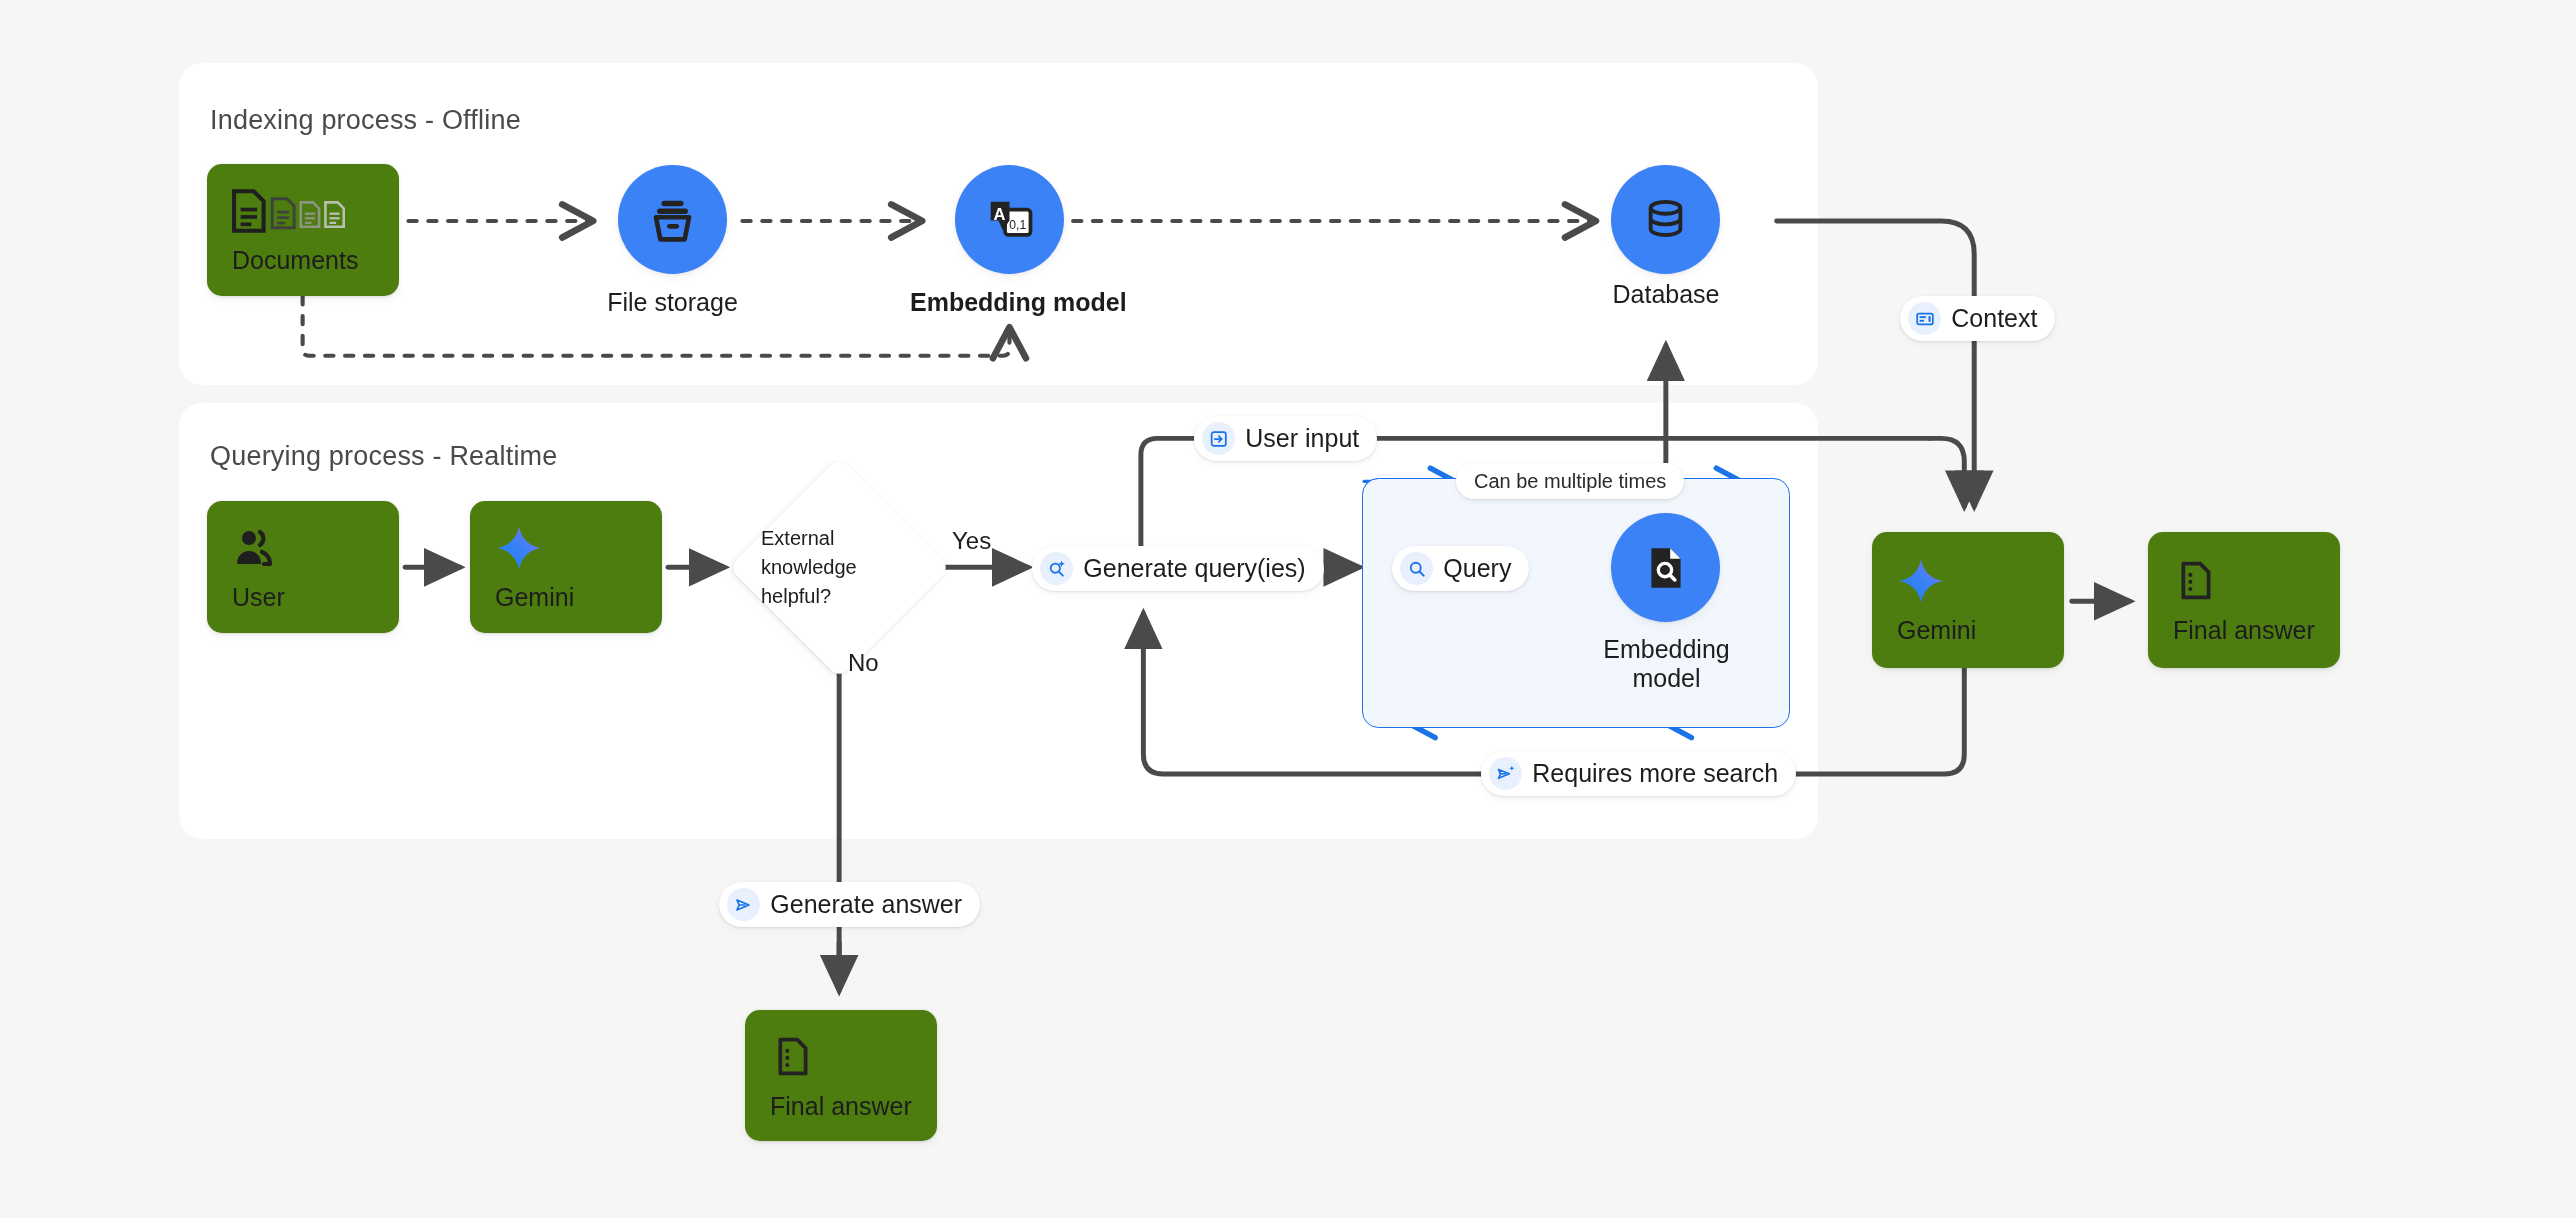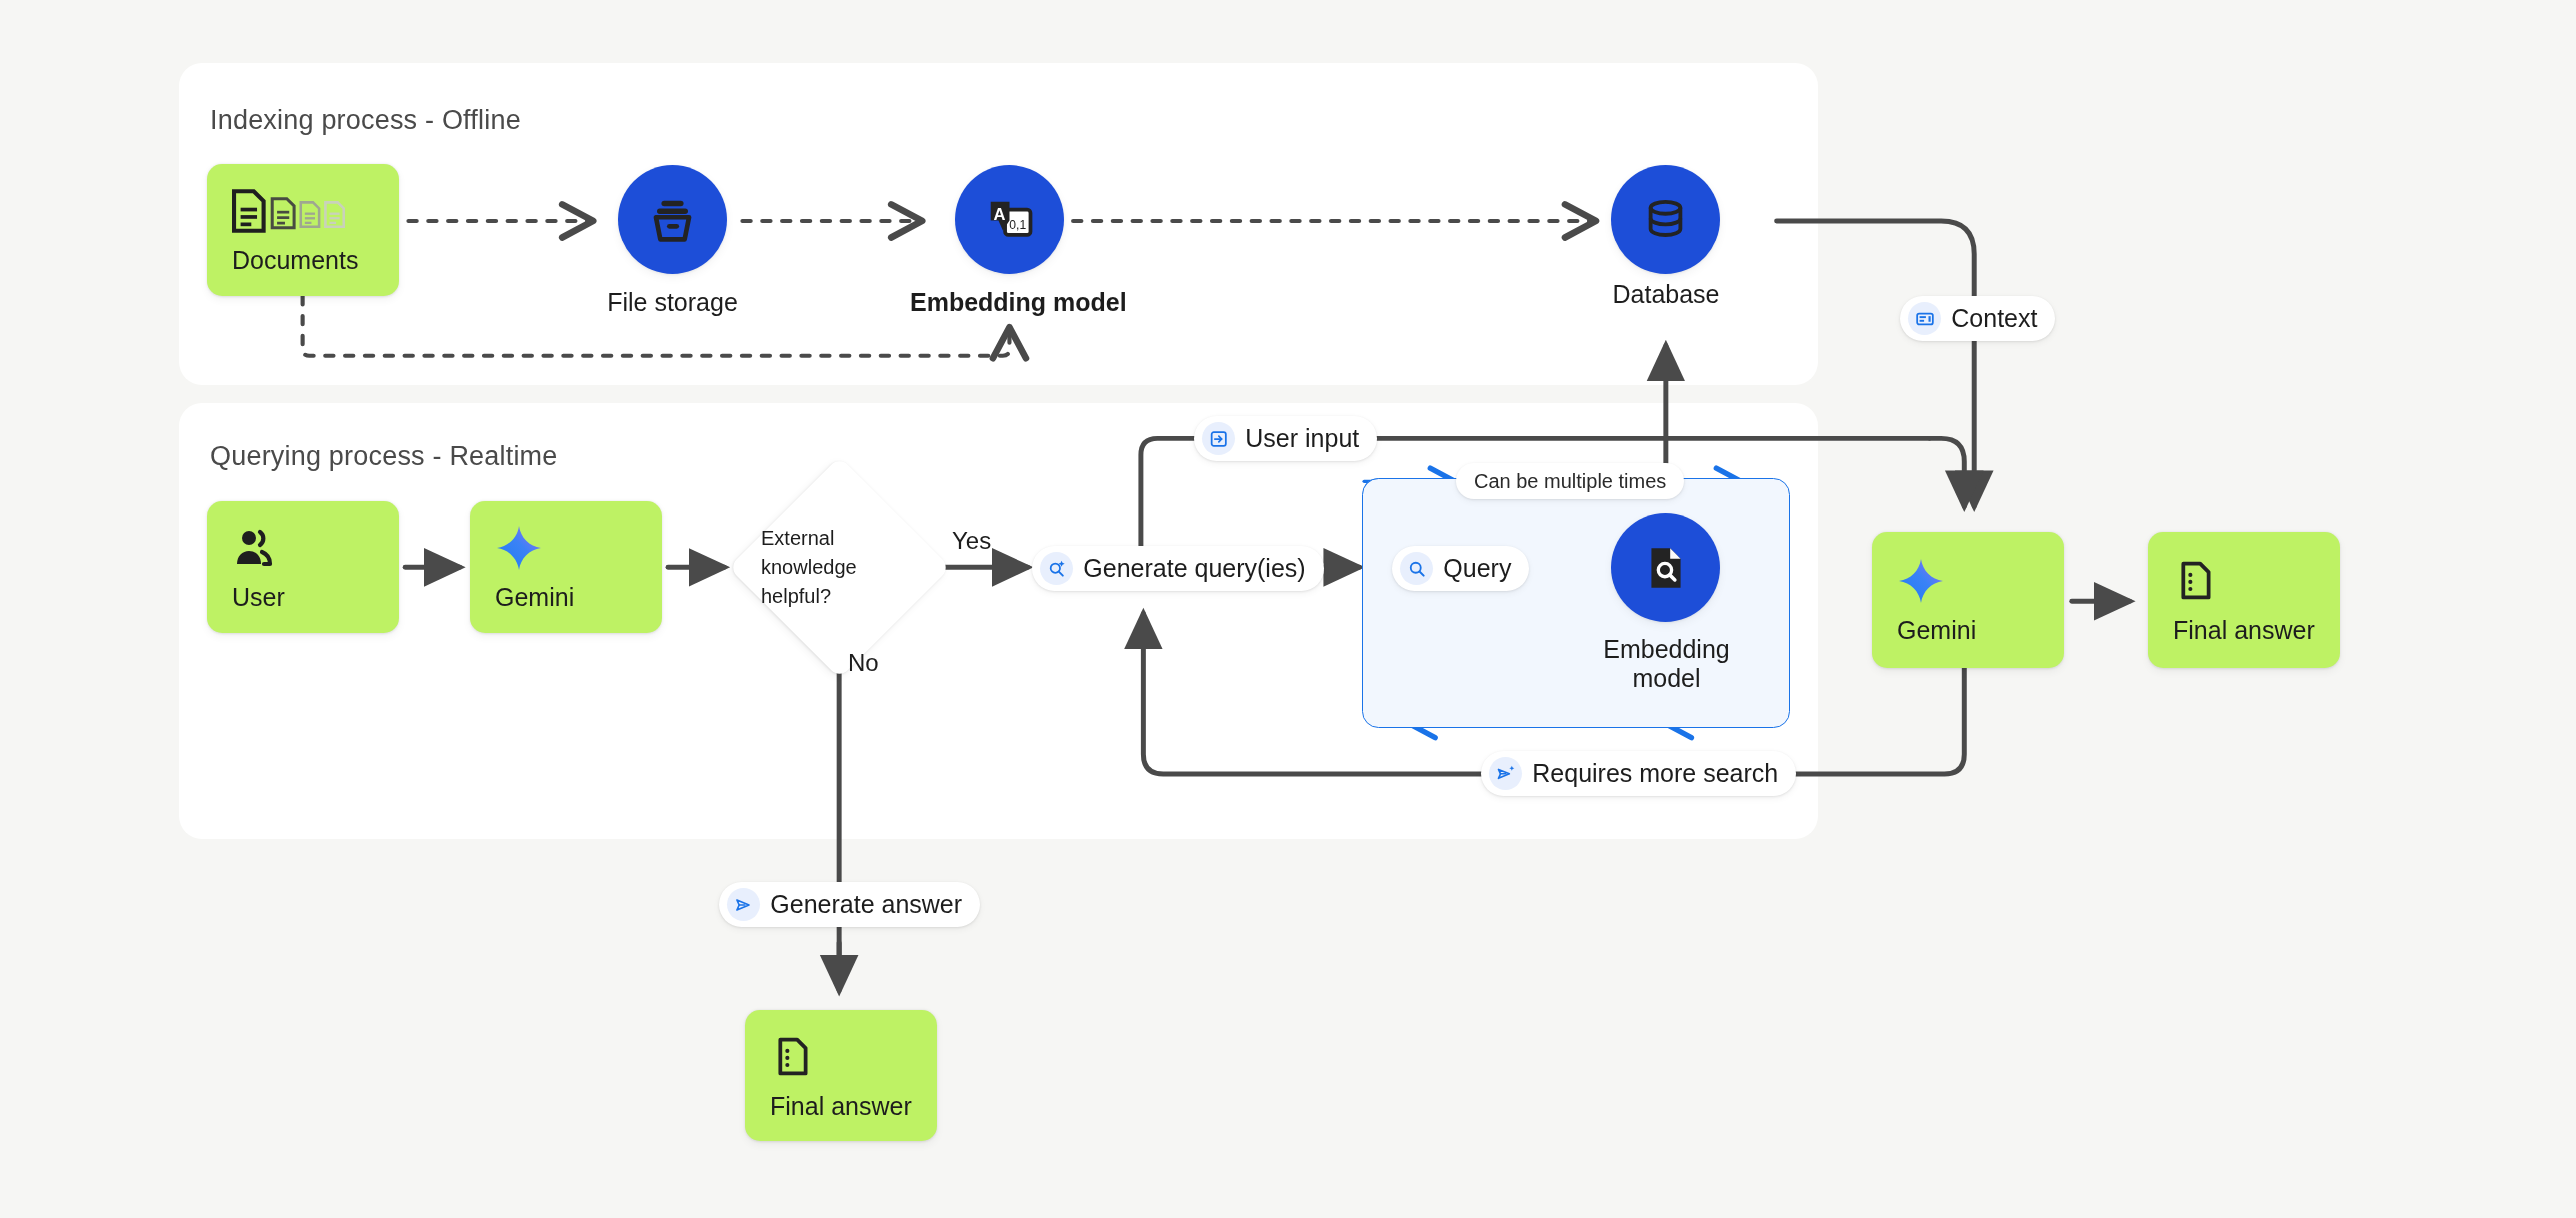--- a/index.html
+++ b/index.html
@@ -22,38 +22,38 @@
     position: absolute;
     font-size: 27px;
     color: #4a4a4a;
     letter-spacing: 0.2px;
     white-space: nowrap;
   }
 
   
   .card {
     position: absolute;
-    background: #bef264;
+    background: #4d7c0f;
     border-radius: 15px;
     box-shadow: 0 0.8px 2.5px rgba(0,0,0,.10), 0 3.3px 8.3px rgba(0,0,0,.05);
     display: flex; flex-direction: column;
     justify-content: center;
     padding-left: 25px;
   }
   .card .ic { height: 51px; display: flex; align-items: center; }
   .card .lbl {
     margin-top: 10px;
     font-size: 25px; color: #1d1d1d; white-space: nowrap;
   }
 
   
   .circle {
     position: absolute;
     border-radius: 50%;
-    background: #1d4ed8;
+    background: #3b82f6;
     box-shadow: 0 0.8px 2.5px rgba(0,0,0,.07), 0 3.3px 10px rgba(0,0,0,.05);
     display: flex; align-items: center; justify-content: center;
   }
   .circle-label {
     position: absolute;
     font-size: 25px; color: #1d1d1d; text-align: center;
     white-space: nowrap;
   }
   .circle-label.wrap { white-space: normal; line-height: 1.15; }
 

